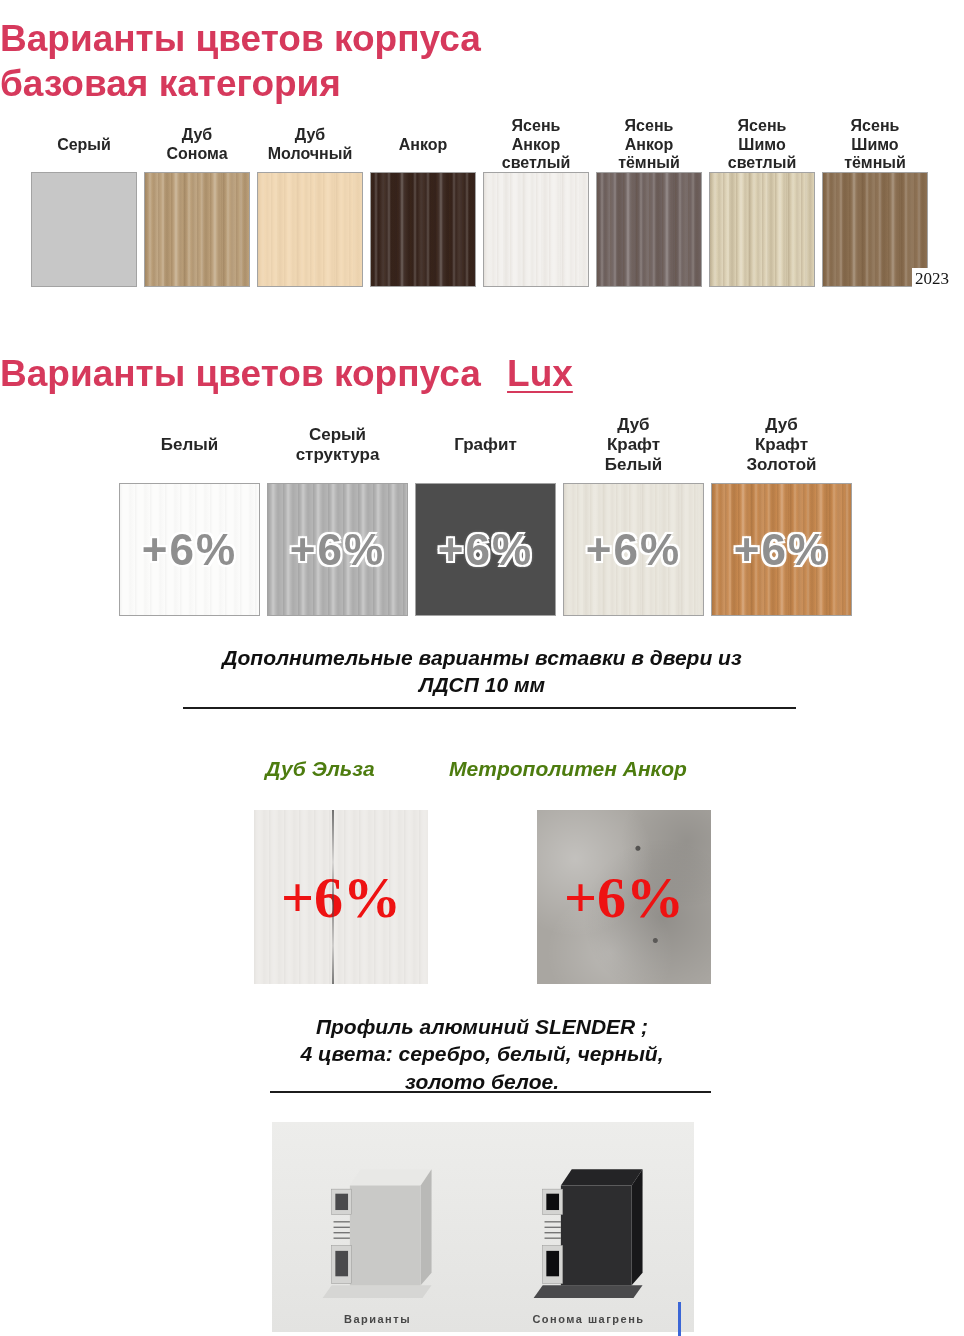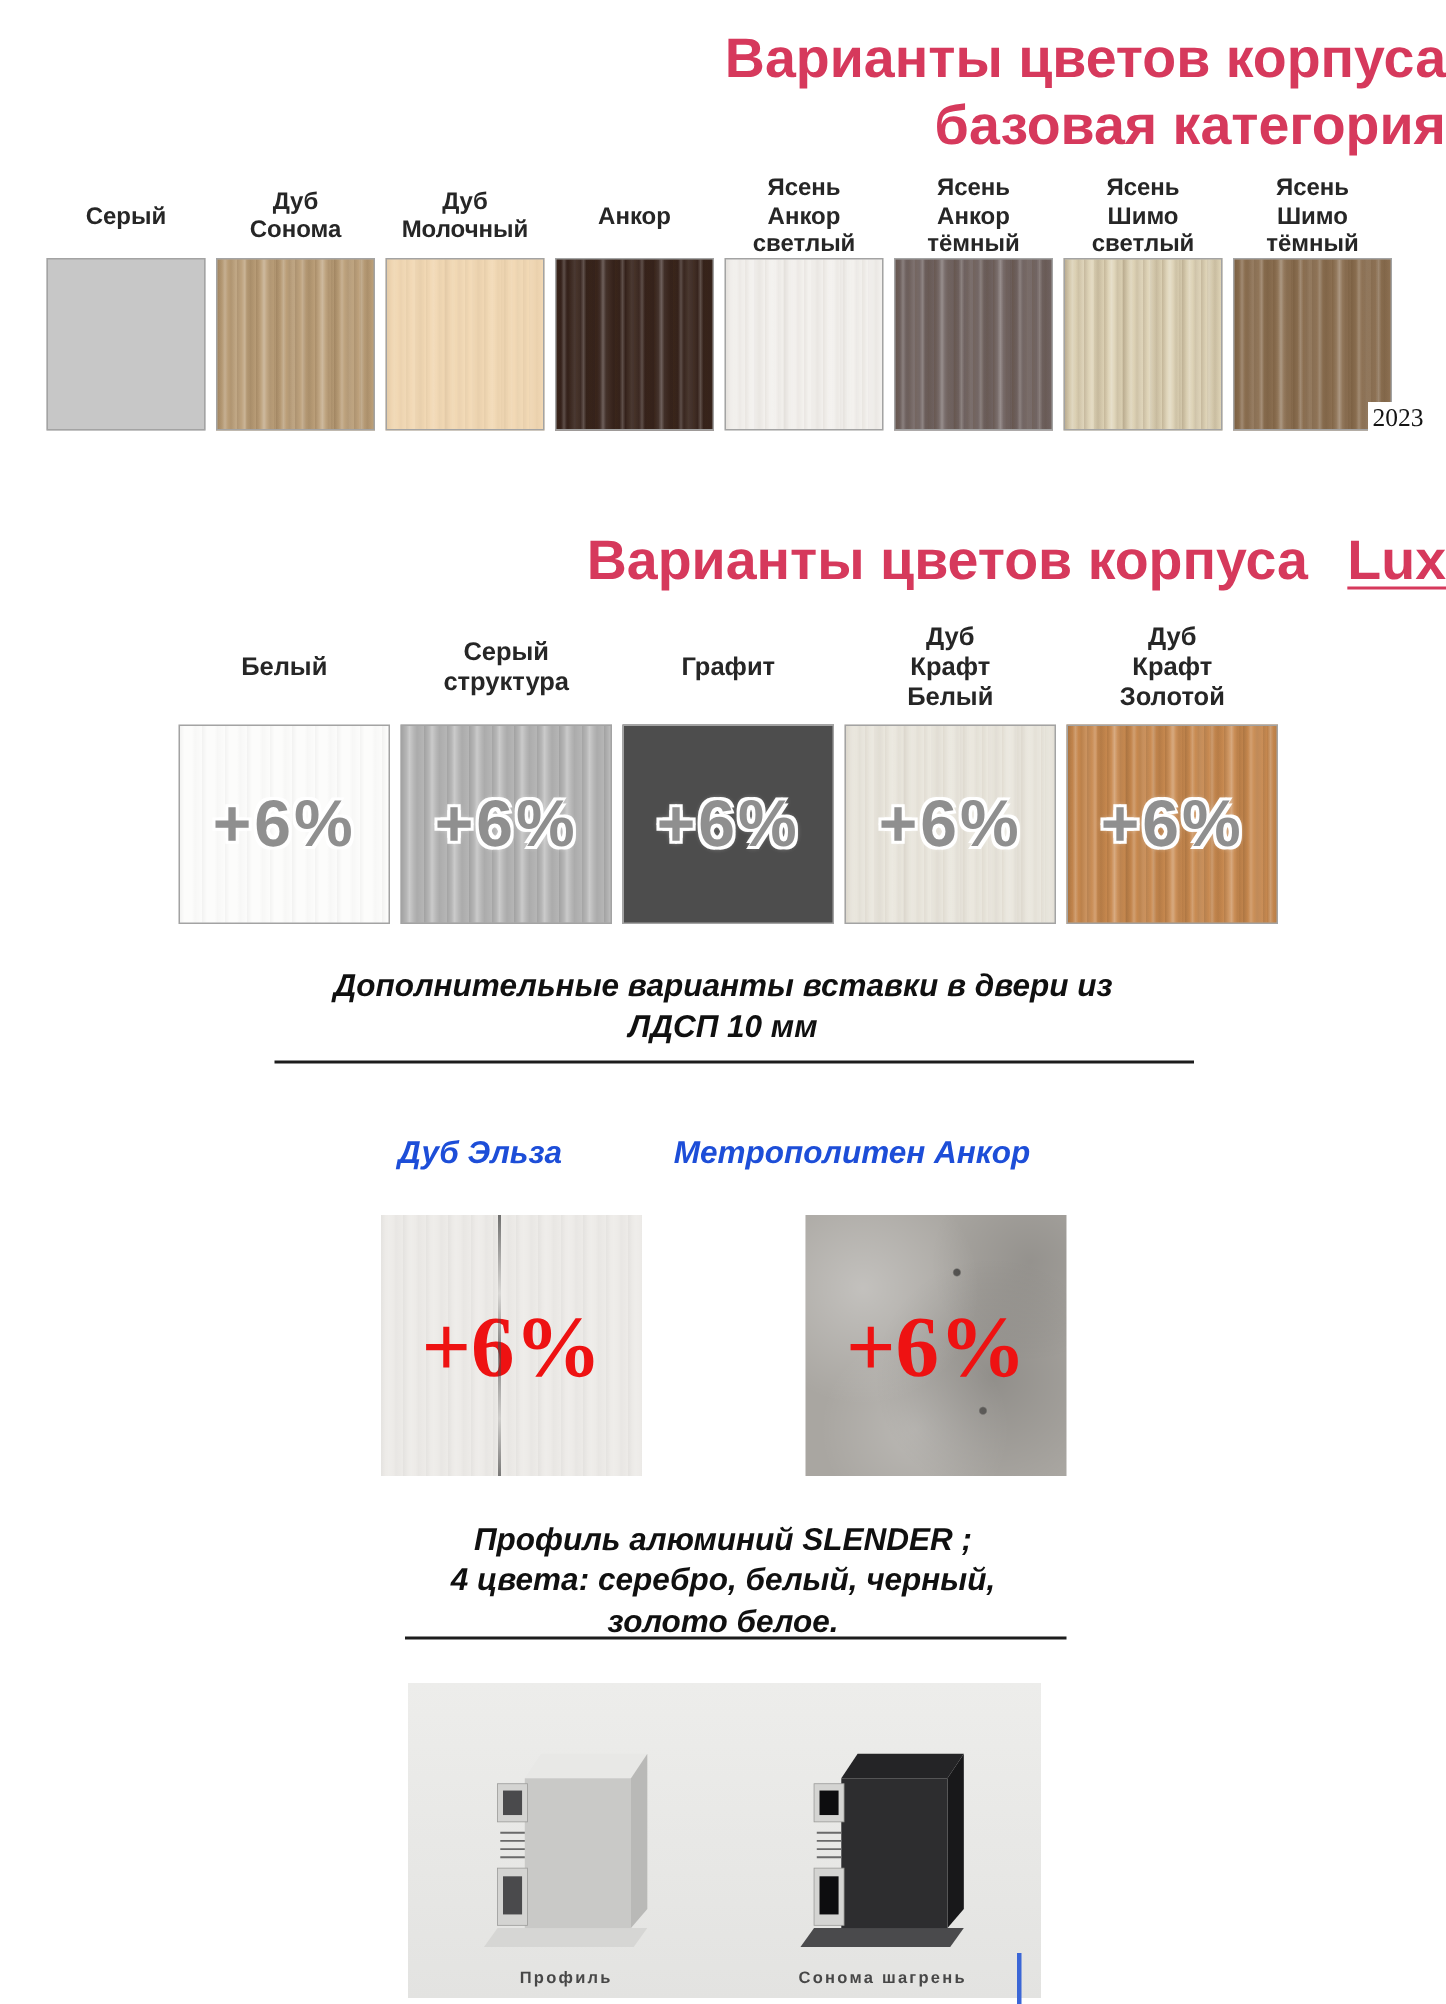--- a/index.html
+++ b/index.html
@@ -1,20 +1,20 @@
 <!DOCTYPE html>
 <html><head>
 <meta charset="utf-8">
 <style>
   html,body{margin:0;padding:0;background:#ffffff;}
   .page{position:relative;width:964px;height:1336px;margin:0 auto;background:#ffffff;
         font-family:"Liberation Sans",sans-serif;overflow:hidden;}
 
   
-  .title{position:absolute;left:0;width:100%;text-align:right;font-weight:bold;
+  .title{position:absolute;left:0;width:100%;text-align:left;font-weight:bold;
          font-size:37px;line-height:1.22;white-space:pre-line;}
   #title1{top:16px;}
   #title2{top:306px;}
   .lux-underline{text-decoration:underline;text-decoration-thickness:2px;text-underline-offset:5px;margin-left:16px;}
 
   
   .grid8{position:absolute;left:31px;display:grid;grid-template-columns:repeat(8,106px);column-gap:7px;}
   #labels1{top:116px;height:58px;}
   .grid5{position:absolute;left:119px;display:grid;grid-template-columns:repeat(5,141px);column-gap:7px;}
   #labels2{top:410px;height:70px;}
@@ -64,21 +64,21 @@
   .note{position:absolute;left:0;width:100%;text-align:center;font-weight:bold;font-style:italic;
         font-size:21px;line-height:1.3;color:#101010;white-space:pre-line;}
   #note1{top:644px;}
   #note2{top:1013px;}
   .hrule{position:absolute;height:2px;background:#1c1c1c;}
   #hr1{left:183px;top:707px;width:613px;}
   #hr2{left:270px;top:1091px;width:441px;}
 
   
   .ins-label{position:absolute;text-align:center;font-weight:bold;font-style:italic;
-             font-size:21px;color:#1d4ed8;}
+             font-size:21px;color:#4d7c0f;}
   #lbl-elza{left:220px;top:757px;width:200px;}
   #lbl-metro{left:448px;top:757px;width:240px;}
   .ins-swatch{position:absolute;top:810px;width:174px;height:174px;overflow:hidden;}
   #sw-elza{left:254px;}
   #sw-metro{left:537px;}
 
   
   #photo{position:absolute;left:272px;top:1122px;width:422px;height:210px;
          background:linear-gradient(#ededeb,#e3e3e1);display:flex;}
   .pcol{flex:1;display:flex;flex-direction:column;align-items:center;justify-content:flex-end;
@@ -203,21 +203,21 @@
         <rect class="pl-hole" x="18" y="45" width="14" height="18"></rect>
         <g class="pl-ribs">
           <line x1="16" y1="76" x2="34" y2="76"></line>
             <line x1="16" y1="82" x2="34" y2="82"></line>
           <line x1="16" y1="88" x2="34" y2="88"></line>
             <line x1="16" y1="94" x2="34" y2="94"></line>
         </g>
         <rect class="pl-edge" x="14" y="102" width="22" height="42"></rect>
         <rect class="pl-hole" x="18" y="108" width="14" height="28"></rect>
       </svg>
-      <div class="pcap">Профиль</div>
+      <div class="pcap">Варианты</div>
     </div>
     <div class="pcol">
       <svg class="profile p-black" viewBox="0 0 130 170">
         <polygon class="pl-base" points="4,160 114,160 124,146 14,146"></polygon>
         <polygon class="pl-top" points="34,36 112,36 124,18 46,18"></polygon>
         <polygon class="pl-side" points="112,36 124,18 124,132 112,146"></polygon>
         <rect class="pl-front" x="34" y="36" width="78" height="110" style="fill: rgb(45, 45, 47);"></rect>
         <rect class="pl-edge" x="14" y="40" width="22" height="28"></rect>
         <rect class="pl-hole" x="18" y="45" width="14" height="18"></rect>
         <g class="pl-ribs">

